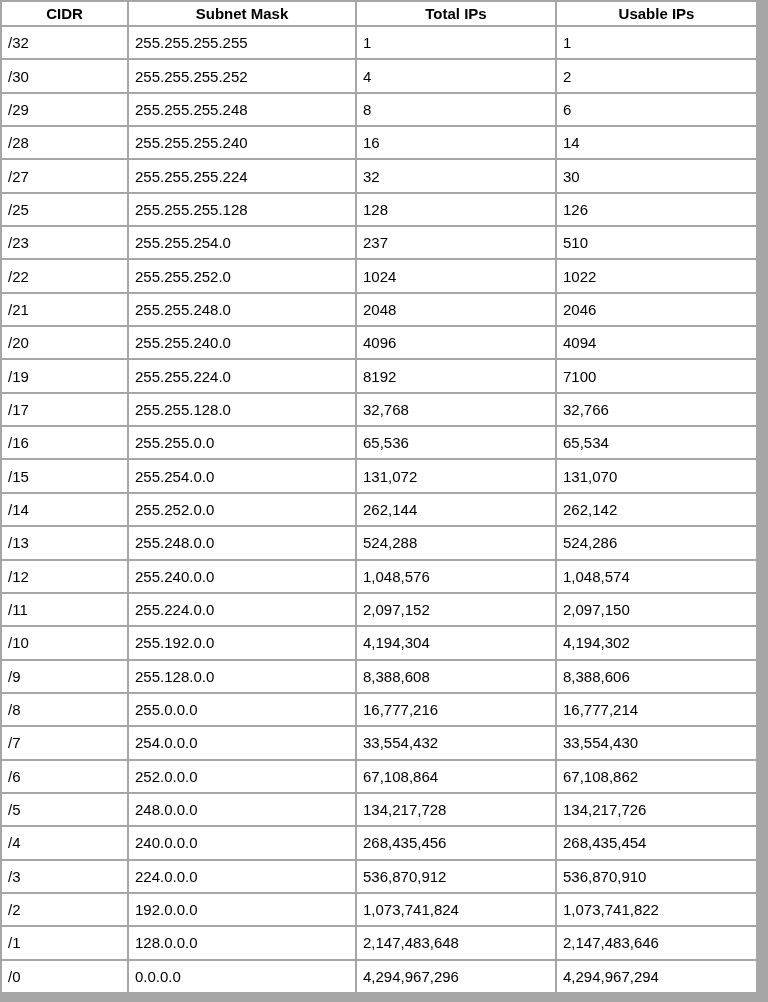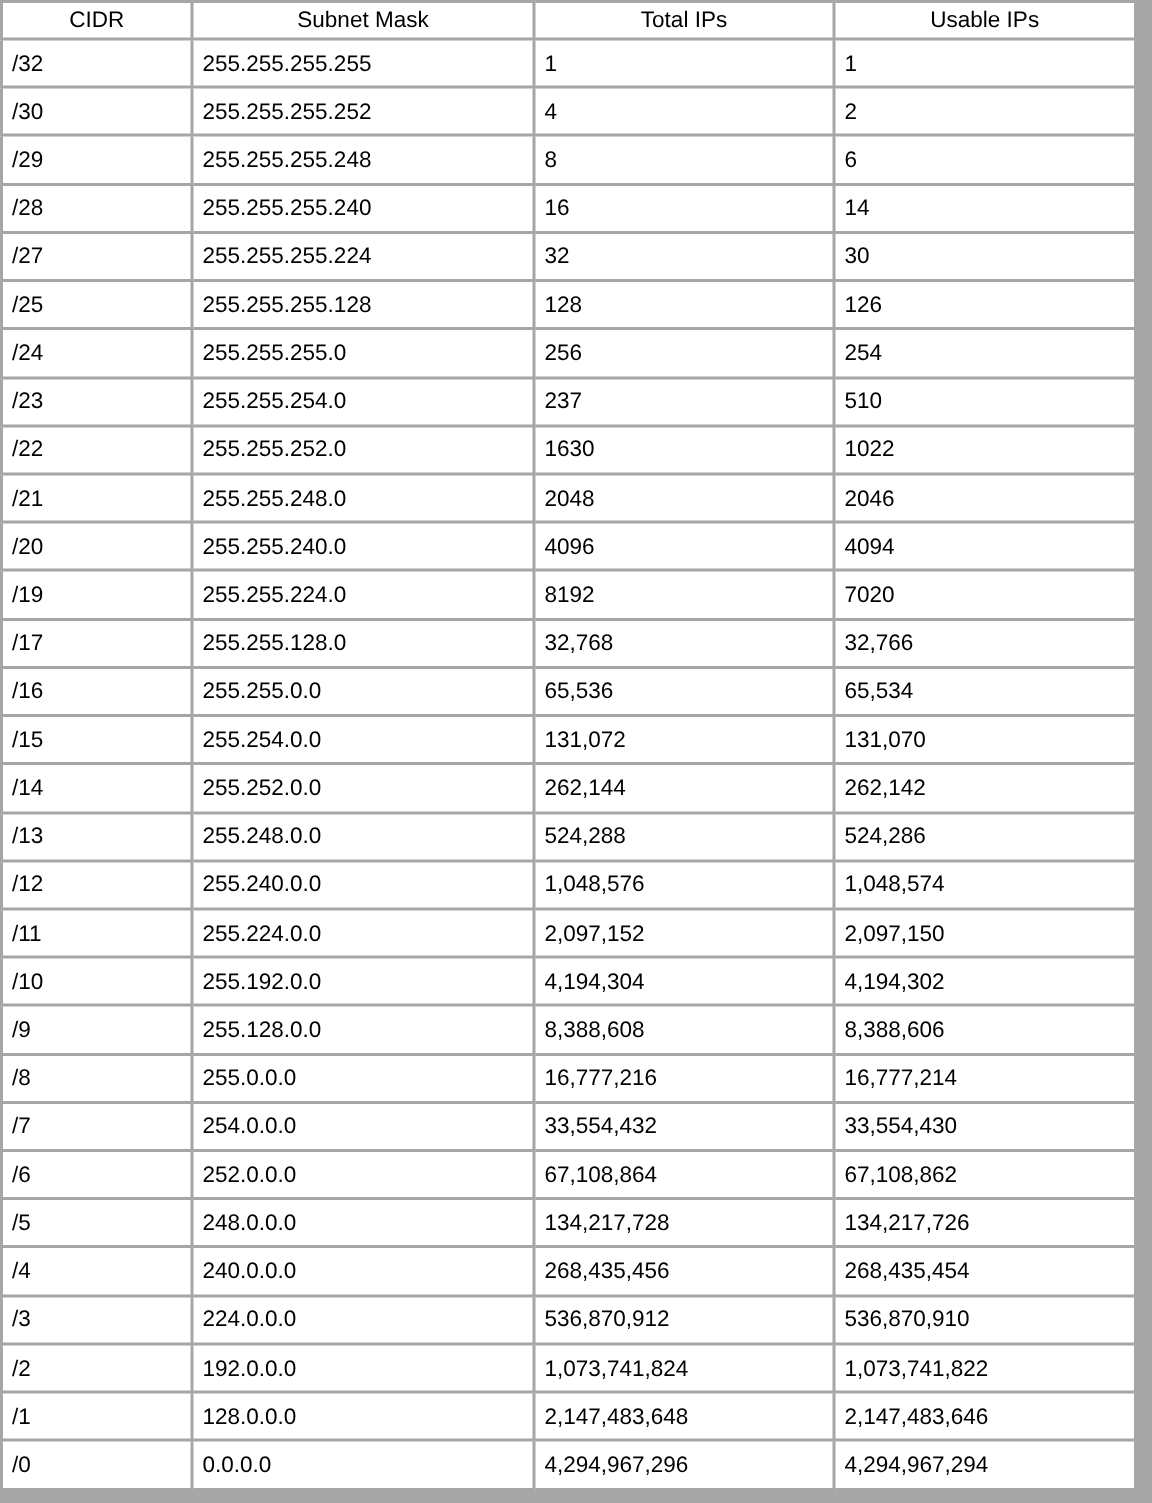--- a/index.html
+++ b/index.html
@@ -30,21 +30,21 @@
   table.cidr th, table.cidr td{
     border:2px solid var(--border);
     font-size:15px;
     line-height:1;
     vertical-align:middle;
     background:#fff;
     overflow:hidden;
     white-space:nowrap;
   }
   table.cidr th{
-    font-weight:normal;
+    font-weight:bold;
     text-align:center;
     padding:4px 2px;
   }
   table.cidr td{
     text-align:left;
     padding:2px 4px 2px 6px;
   }
   col.c-cidr{width:127px;}
   col.c-mask{width:228px;}
   col.c-total{width:200px;}
@@ -100,54 +100,48 @@
     <td>32</td>
     <td>30</td>
   </tr>
         <tr>
     <td>/25</td>
     <td>255.255.255.128</td>
     <td>128</td>
     <td>126</td>
   </tr>
         <tr>
-    <td>/24</td>
-    <td>255.255.255.0</td>
-    <td>256</td>
-    <td>254</td>
-  </tr>
-        <tr>
     <td>/23</td>
     <td>255.255.254.0</td>
     <td>237</td>
     <td>510</td>
   </tr>
         <tr>
     <td>/22</td>
     <td>255.255.252.0</td>
-    <td>1630</td>
+    <td>1024</td>
     <td>1022</td>
   </tr>
         <tr>
     <td>/21</td>
     <td>255.255.248.0</td>
     <td>2048</td>
     <td>2046</td>
   </tr>
         <tr>
     <td>/20</td>
     <td>255.255.240.0</td>
     <td>4096</td>
     <td>4094</td>
   </tr>
         <tr>
     <td>/19</td>
     <td>255.255.224.0</td>
     <td>8192</td>
-    <td>7020</td>
+    <td>7100</td>
   </tr>
         <tr>
     <td>/17</td>
     <td>255.255.128.0</td>
     <td>32,768</td>
     <td>32,766</td>
   </tr>
         <tr>
     <td>/16</td>
     <td>255.255.0.0</td>

